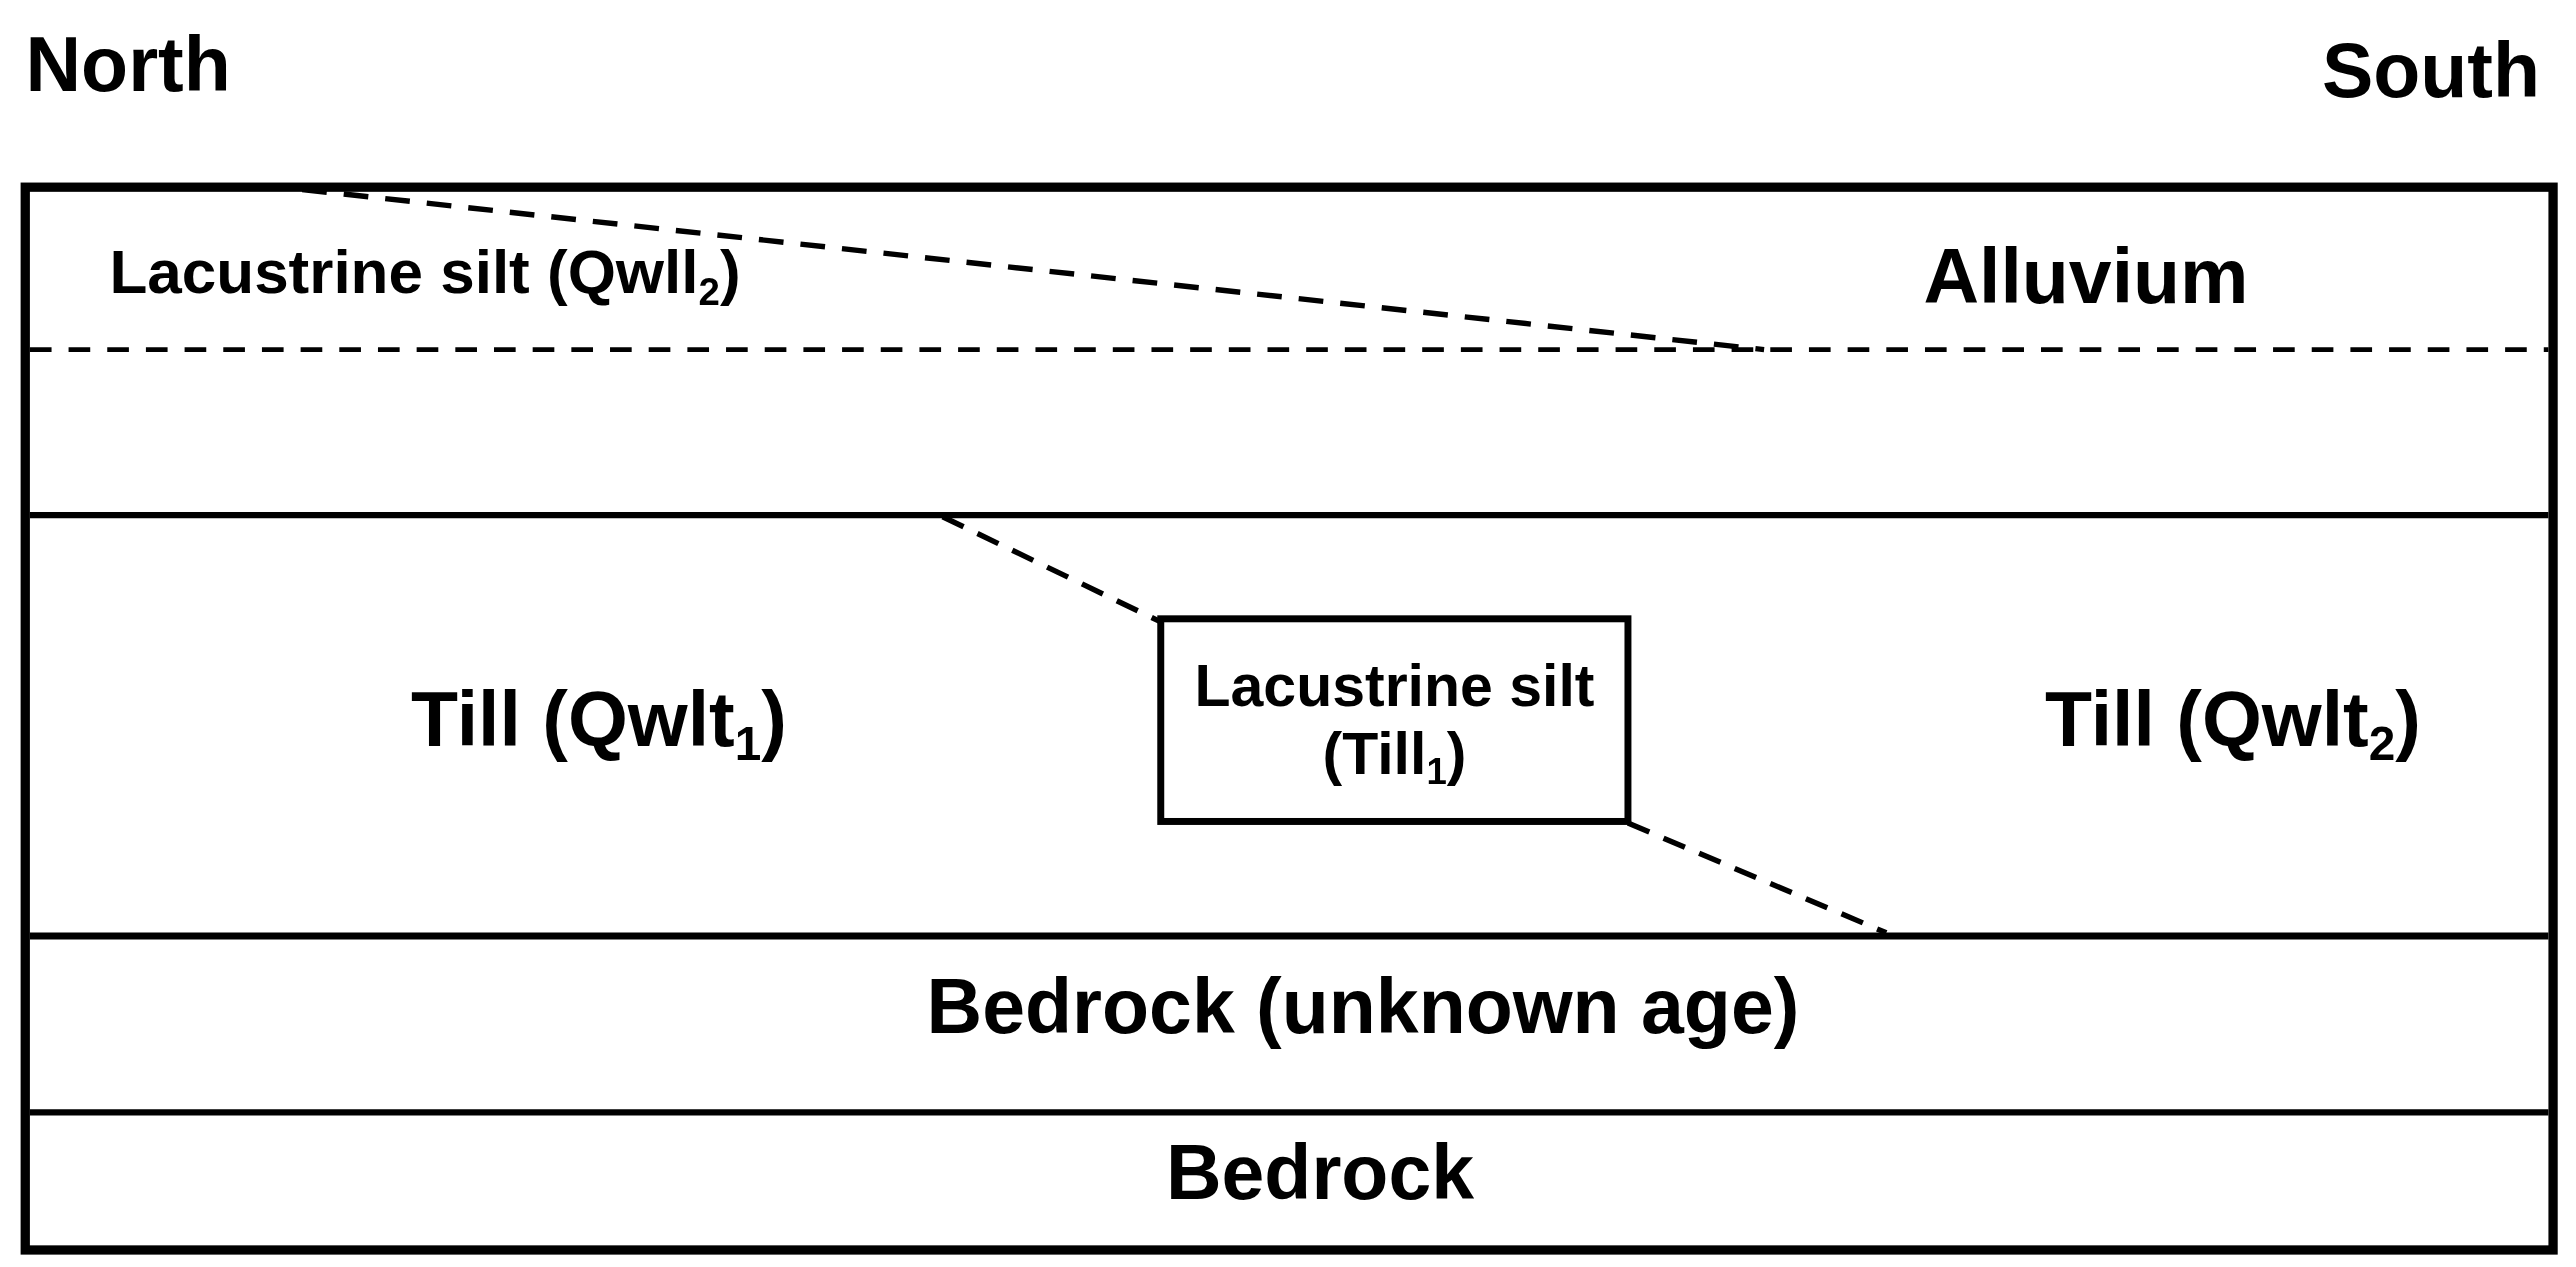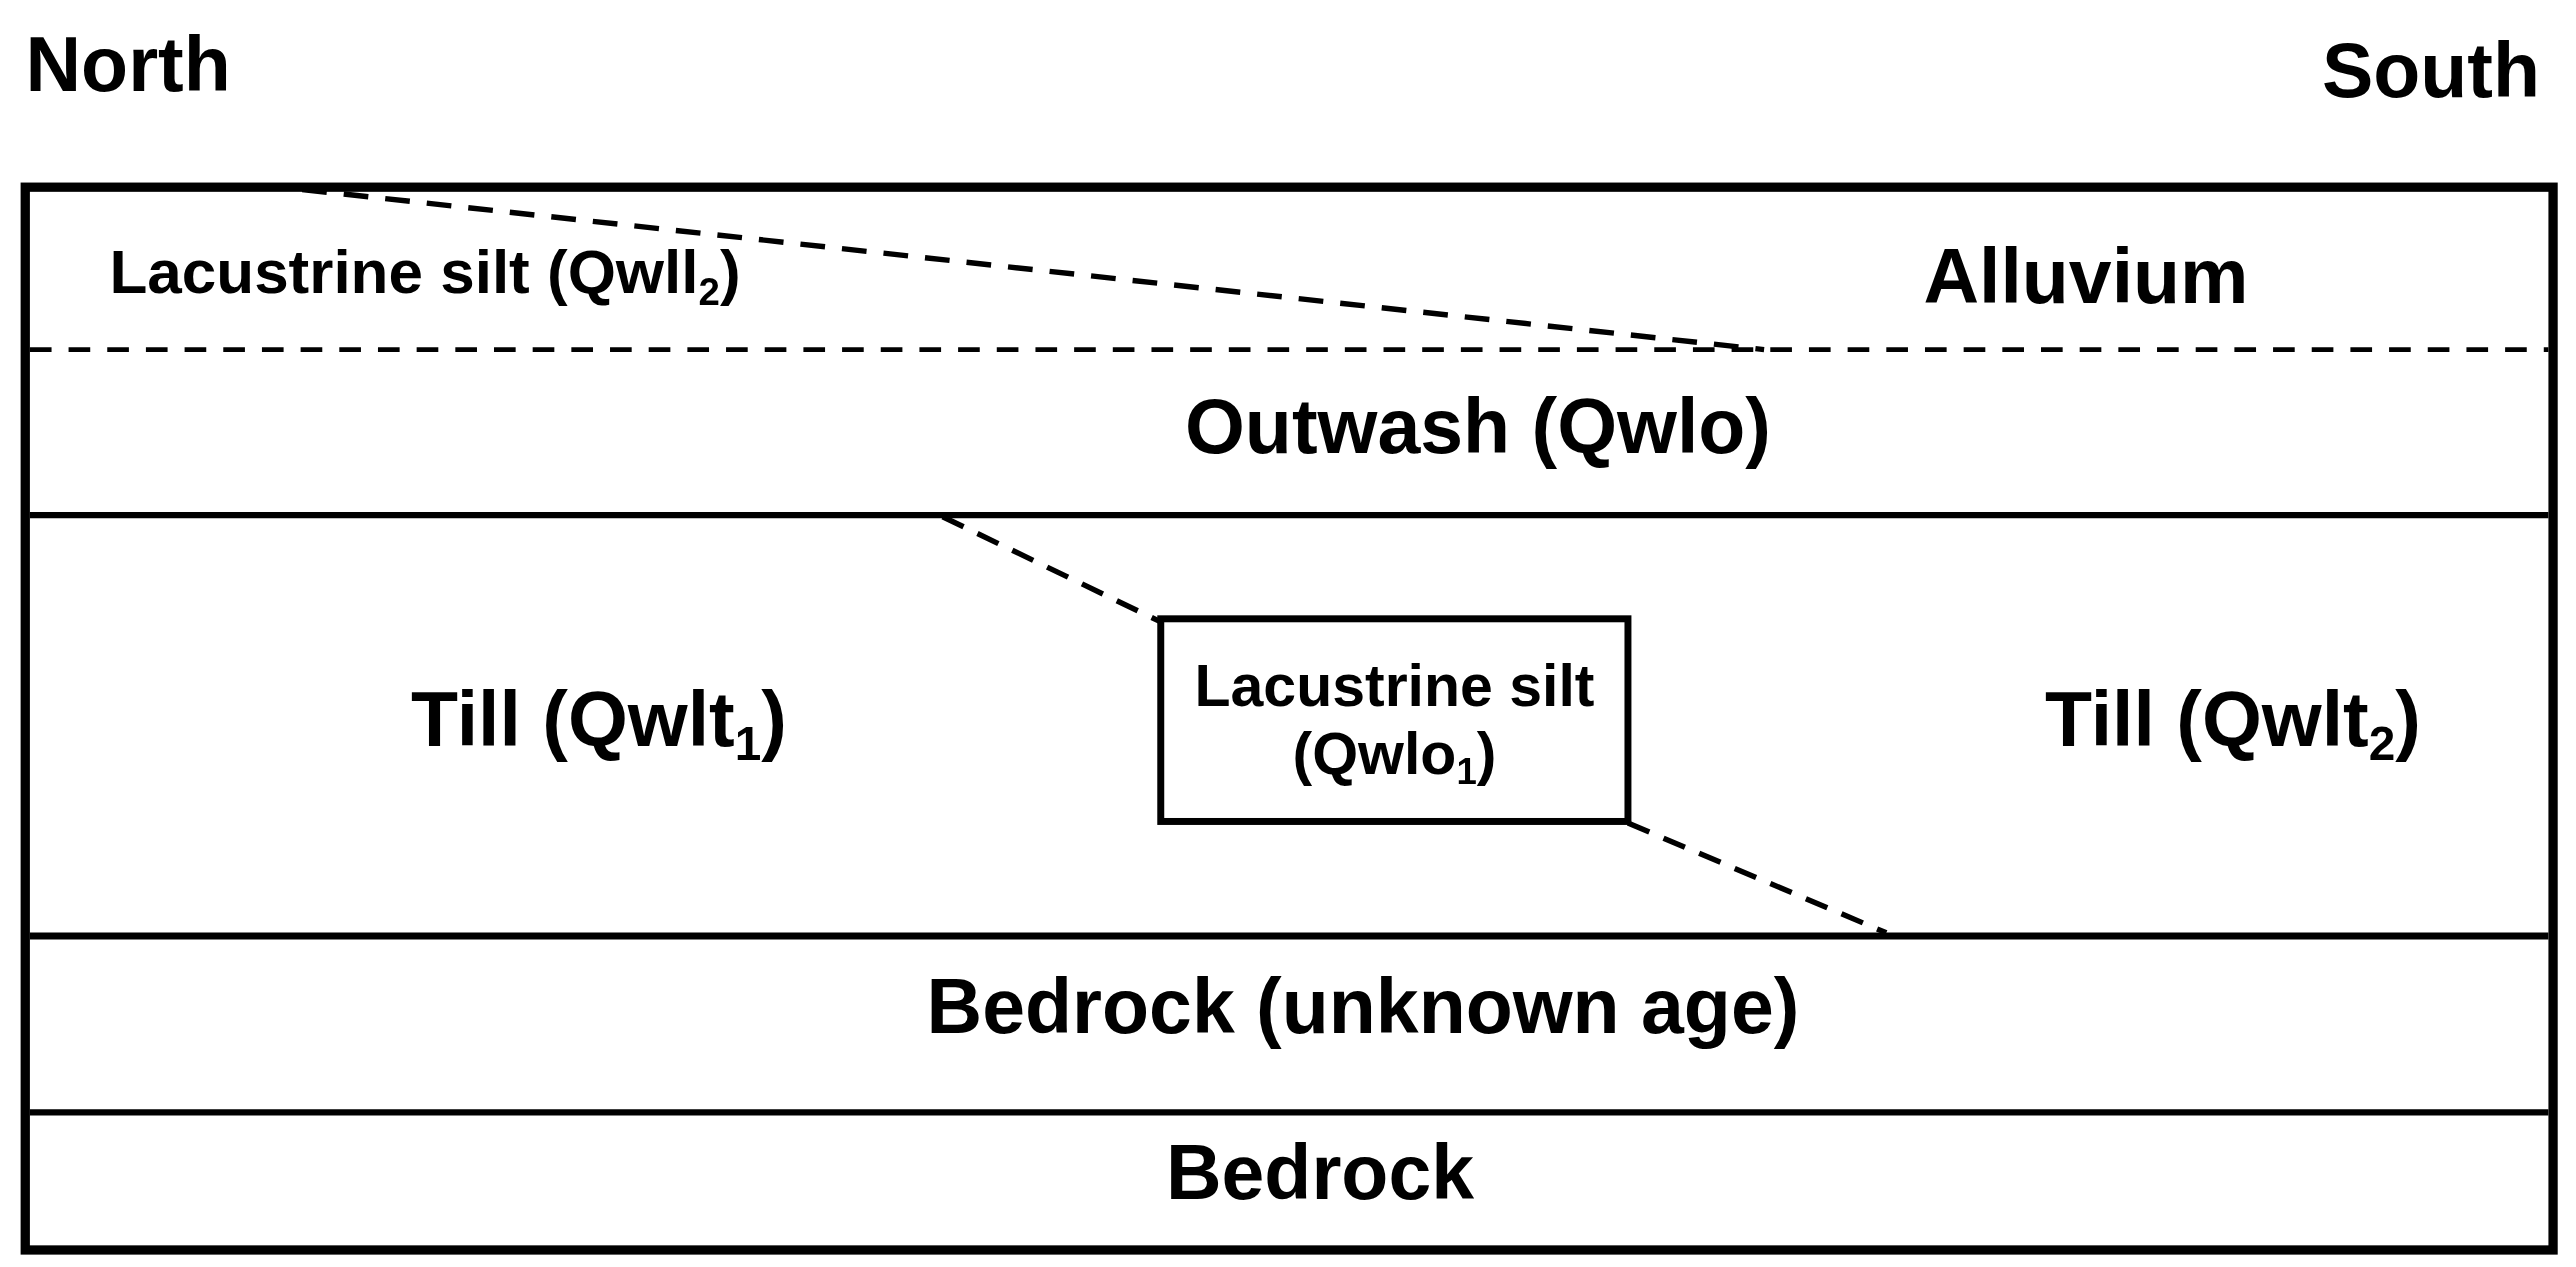--- a/index.html
+++ b/index.html
@@ -95,26 +95,25 @@
     <line class="dashed" x1="2104" y1="1064" x2="2438" y2="1206" stroke-width="7" stroke-dasharray="30 20"></line>
   </svg>
 
   <div class="label direction" style="left:25.5px; top:25.5px;">North</div>
   <div class="label direction" style="right:36px; top:14px;margin-top:18px;">South</div>
 
   <div class="label small-layer-label" style="left:425px; top:241px;"><span>Lacustrine silt (Qwll</span><span class="subscript">2</span><span>)</span></div>
 
   <div class="label layer-label" style="left:2086px; top:238px;">Alluvium</div>
 
-  <div class="label layer-label" style="left:1478px; top:388px;">Outwash (Qwlo)</div>
 
   <div class="label layer-label" style="left:560px; top:681px;margin-left:39px;"><span>Till (Qwlt</span><span class="subscript">1</span><span>)</span></div>
 
   <div class="boxed-label">
-    <div><span>Lacustrine silt</span><br><span>(Qwlo</span><span class="subscript">1</span><span>)</span></div>
+    <div><span>Lacustrine silt</span><br><span>(Till</span><span class="subscript">1</span><span>)</span></div>
   </div>
 
   <div class="label layer-label" style="left:2233px; top:681px;"><span>Till (Qwlt</span><span class="subscript">2</span><span>)</span></div>
 
   <div class="label layer-label" style="left:1363px; top:968px;">Bedrock (unknown age)</div>
 
   <div class="label layer-label" style="left:1320px; top:1134px;text-align:right;">Bedrock</div>
 
 </div>
 

